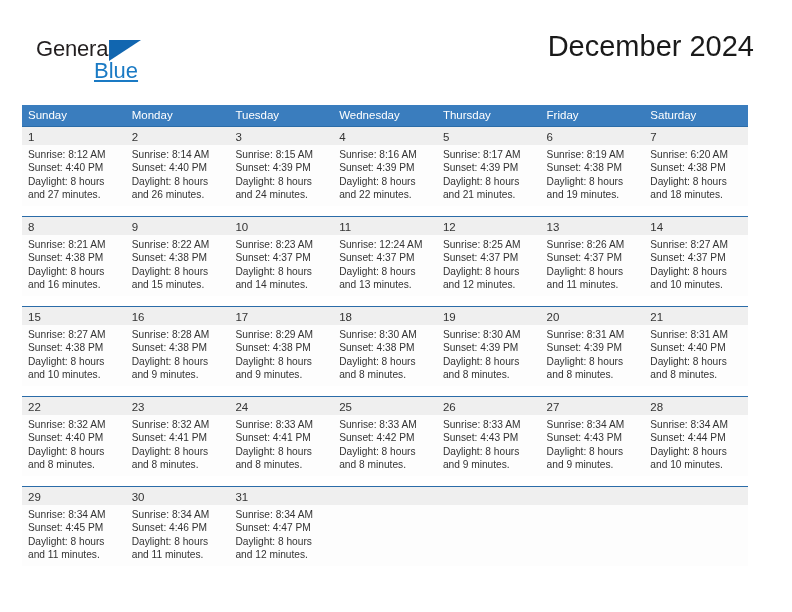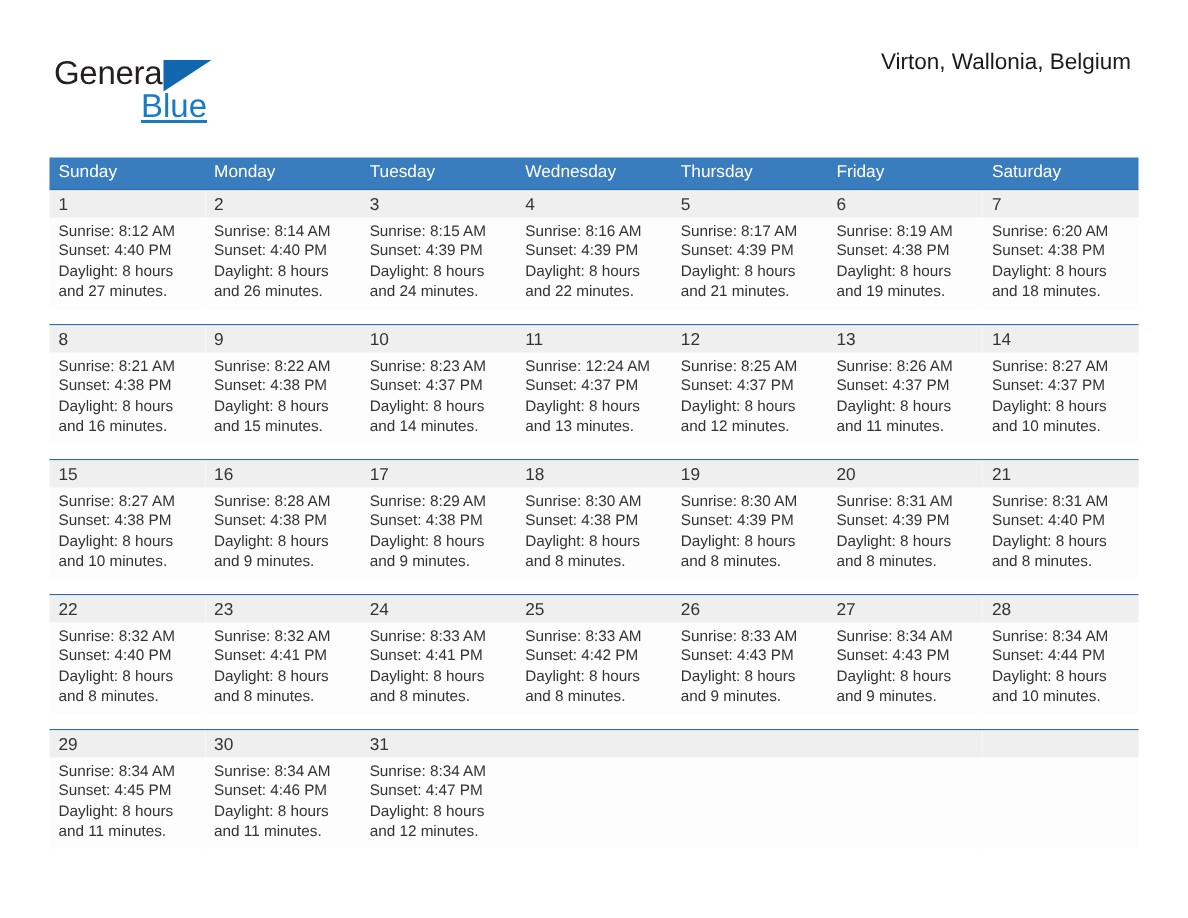--- a/index.html
+++ b/index.html
@@ -81,21 +81,21 @@
     margin-top: 4px;
     font-size: 15px;
     color: #1a1a1a;
     line-height: 20px;
     white-space: nowrap;
   }
 
   
   .calendar {
     position: absolute;
-    left: 33px;
+    left: 22px;
     top: 105px;
     width: 726px;
   }
   .weekdays {
     display: flex;
     background: #3a7dbe;
     height: 21px;
   }
   .weekday {
     flex: 1 1 0;
@@ -160,21 +160,21 @@
 
   <div class="topbar">
 
     <div class="logo">
       <span class="logo-row1">General</span>
       <span class="logo-tri"></span>
       <span class="logo-row2">Blue</span>
     </div>
 
     <div class="title-block">
-      <div class="cal-subtitle">Virton, Wallonia, Belgium</div>
+      <div class="cal-title">December 2024</div>
     </div>
 
   </div>
 
   <div class="calendar">
 
     <div class="weekdays">
       <div class="weekday">Sunday</div>
       <div class="weekday">Monday</div>
       <div class="weekday">Tuesday</div>

